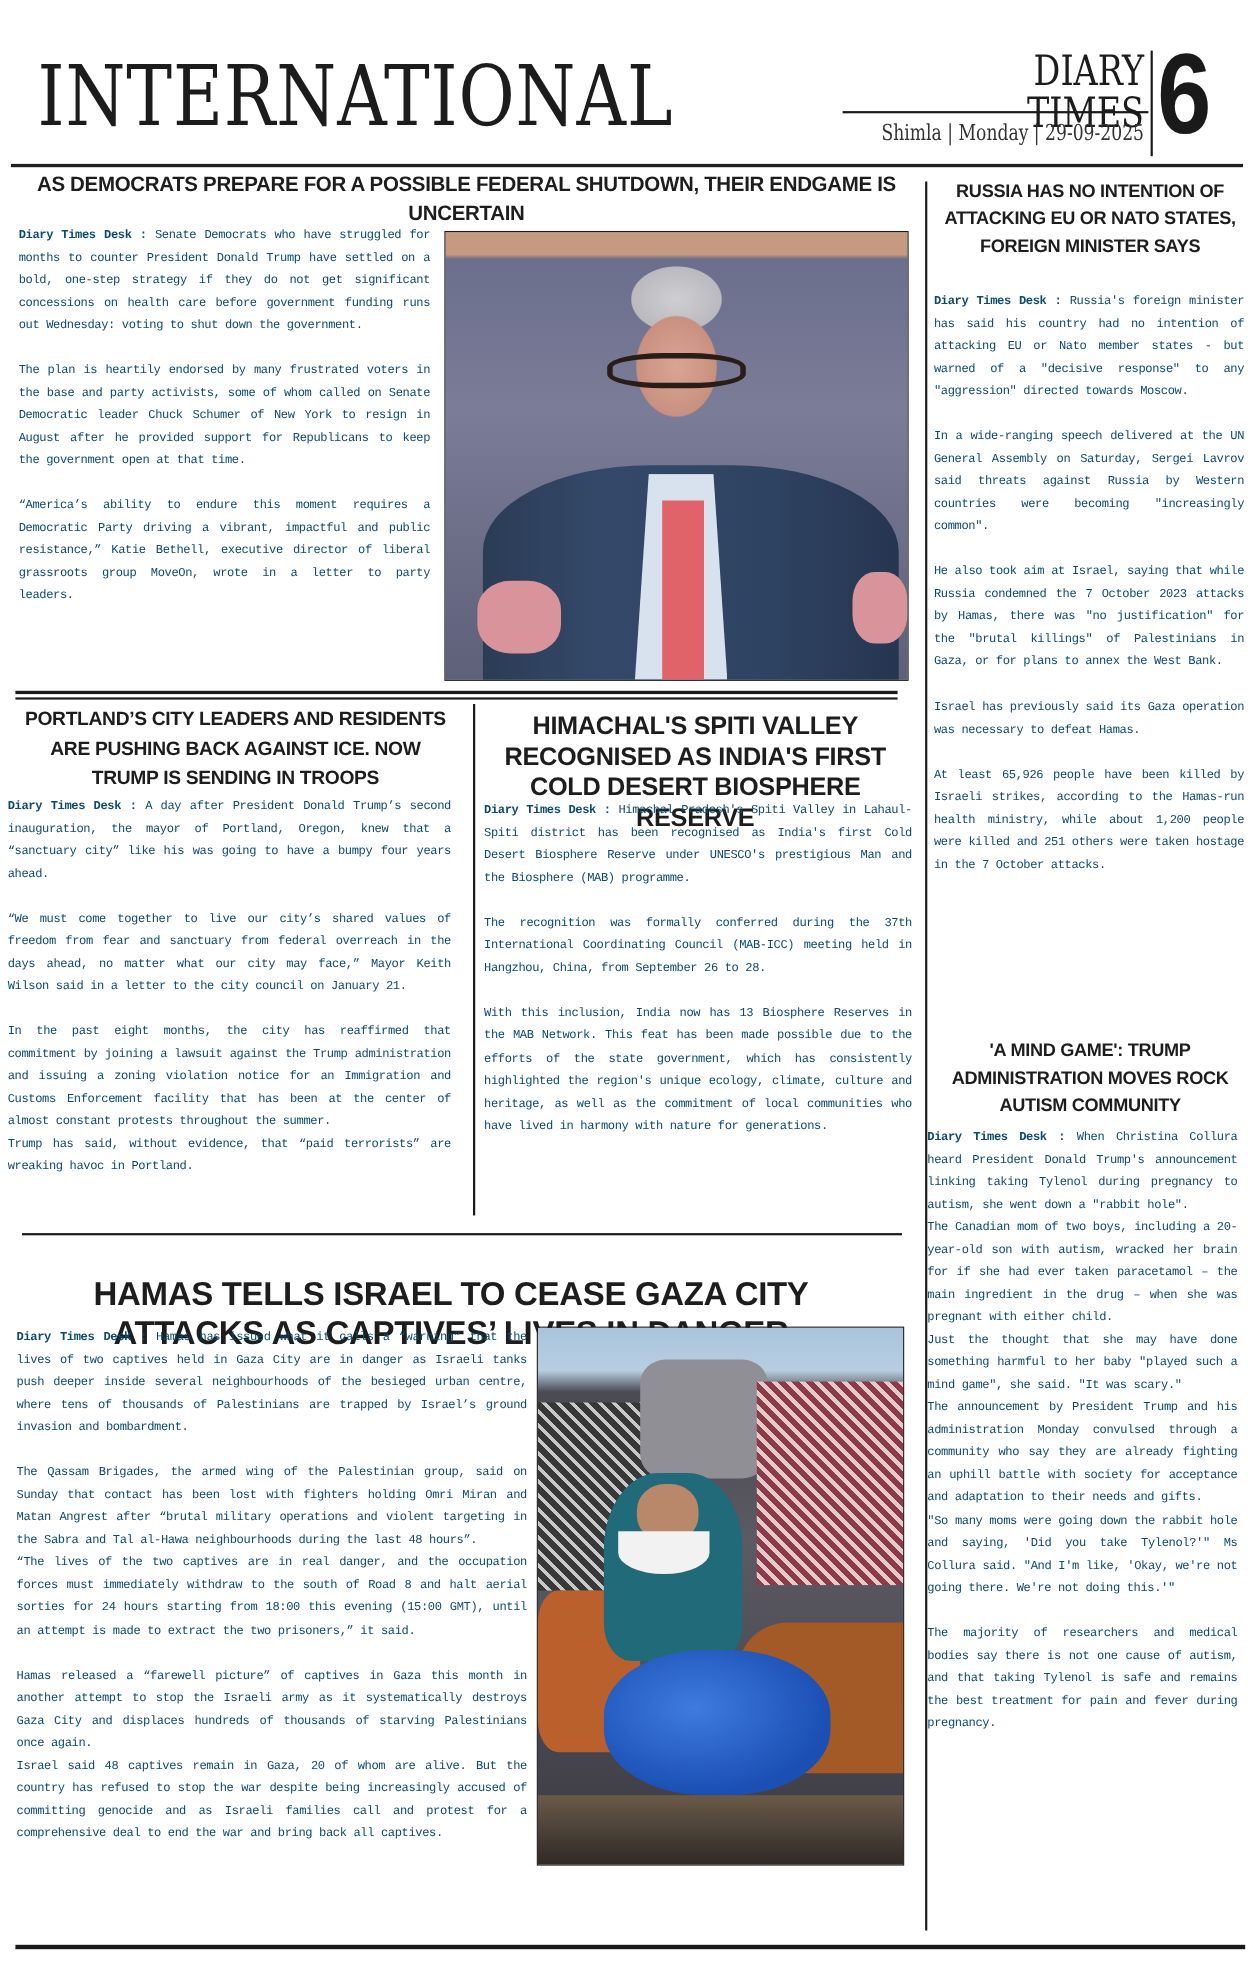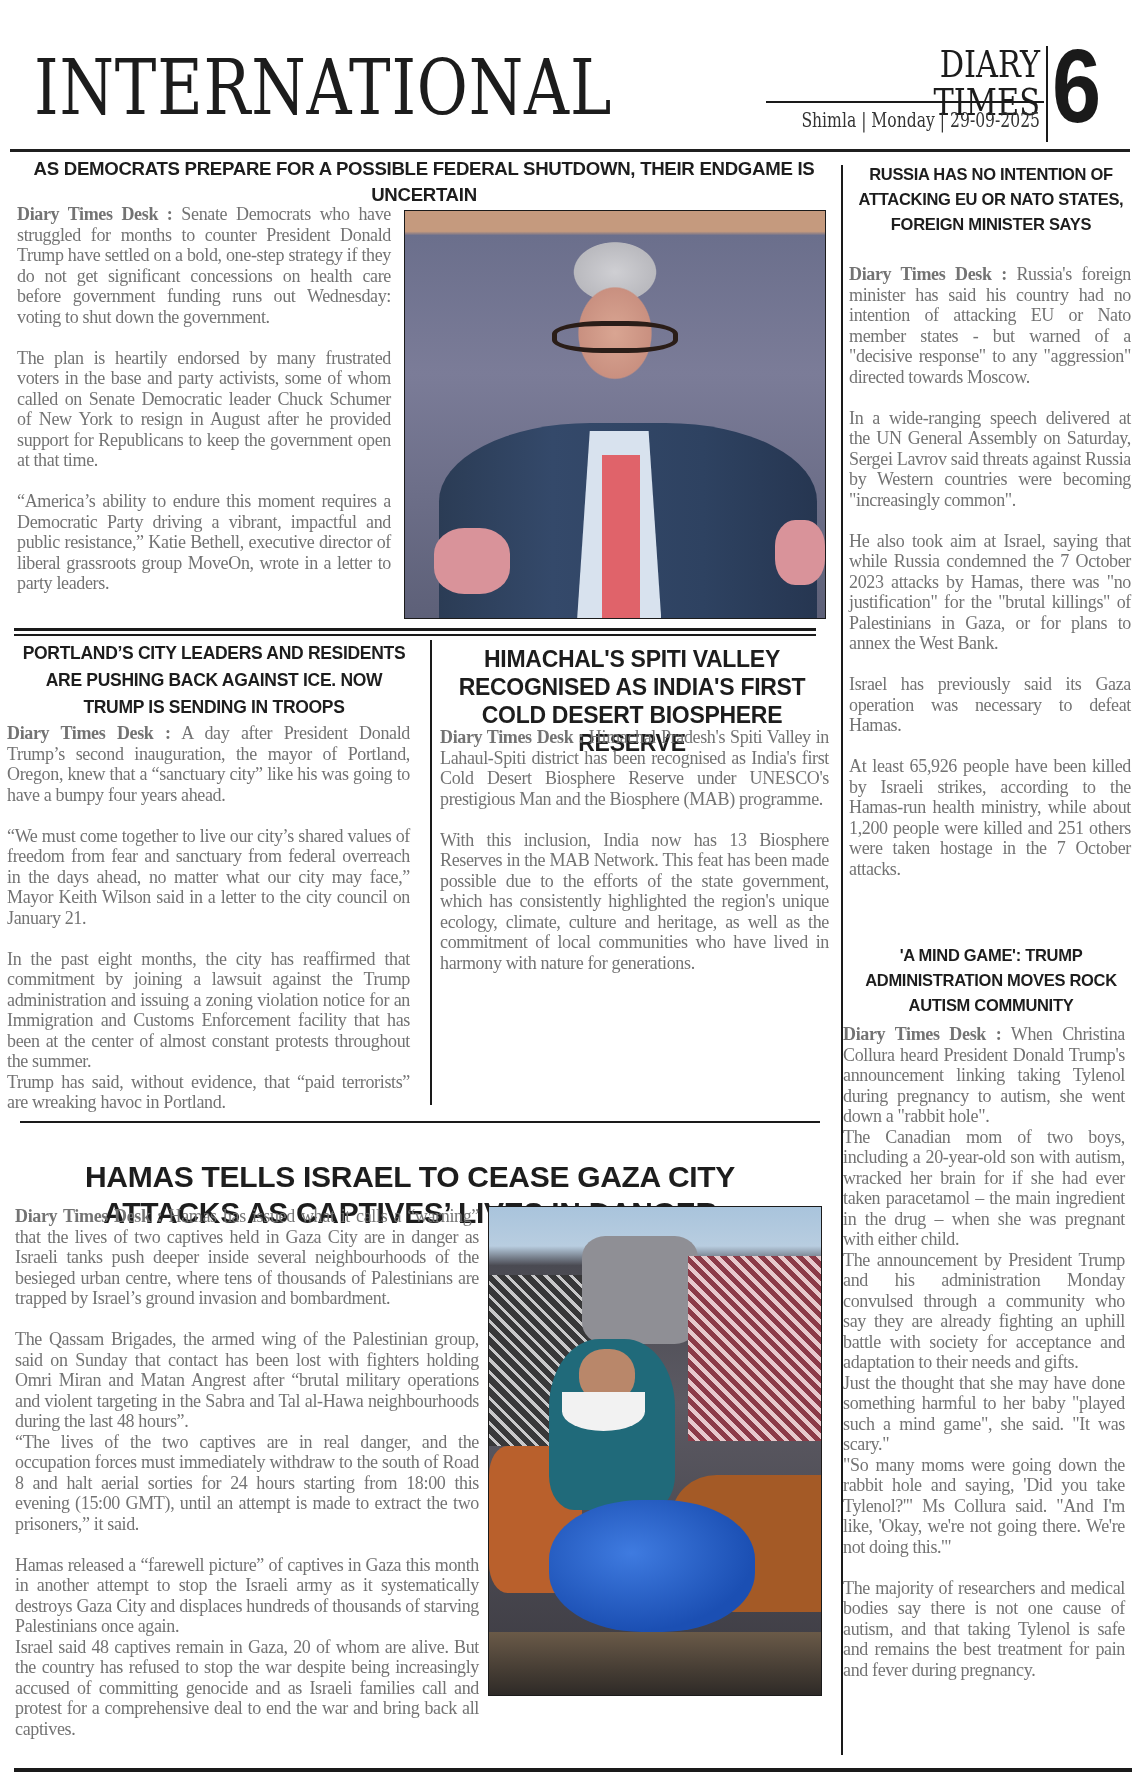--- a/index.html
+++ b/index.html
@@ -33,22 +33,22 @@
     line-height: 1; color: #1a1a1a; transform: scaleX(0.85); transform-origin: left top;
   }
   .top-rule { left: 10px; top: 149px; width: 1120px; height: 3px; background: #1f1f1f; }
 
   
   .headline {
     font-family: "Liberation Sans", sans-serif; font-weight: bold; text-align: center;
     color: #1d1d1d; text-transform: uppercase; letter-spacing: -0.3px;
   }
   .body {
-    font-family: Liberation Serif, serif; font-size: 18px; line-height: 20.5px;
-    text-align: justify; color: #737373; letter-spacing: -0.35px;
+    font-family: Liberation Mono, monospace; font-size: 11px; line-height: 20.5px;
+    text-align: justify; color: #0c4a6e; letter-spacing: -0.35px;
   }
   .body p { margin-bottom: 20.5px; }
   .body p.tight { margin-bottom: 0; }
   .desk { font-weight: bold; }
 
   .vrule { background: #1a1a1a; width: 2px; }
   .hrule { background: #1a1a1a; height: 3px; }
 
   .photo { border: 1.5px solid #1b1b1b; overflow: hidden; }
 
@@ -135,39 +135,40 @@
   <p>In a wide-ranging speech delivered at the UN General Assembly on Saturday, Sergei Lavrov said threats against Russia by Western countries were becoming "increasingly common".</p>
   <p>He also took aim at Israel, saying that while Russia condemned the 7 October 2023 attacks by Hamas, there was "no justification" for the "brutal killings" of Palestinians in Gaza, or for plans to annex the West Bank.</p>
   <p>Israel has previously said its Gaza operation was necessary to defeat Hamas.</p>
   <p class="tight">At least 65,926 people have been killed by Israeli strikes, according to the Hamas-run health ministry, while about 1,200 people were killed and 251 others were taken hostage in the 7 October attacks.</p>
 </div>
 
 <h2 class="abs headline" style="left:846px; top:943px; width:290px; font-size:16.5px; line-height:25px;">'A MIND GAME': TRUMP ADMINISTRATION MOVES ROCK AUTISM COMMUNITY</h2>
 <div class="abs body" style="left:843px; top:1024px; width:282px;">
   <p class="tight"><span class="desk">Diary Times Desk :</span><span> When Christina Collura heard President Donald Trump's announcement linking taking Tylenol during pregnancy to autism, she went down a "rabbit hole".</span></p>
   <p class="tight">The Canadian mom of two boys, including a 20-year-old son with autism, wracked her brain for if she had ever taken paracetamol – the main ingredient in the drug – when she was pregnant with either child.</p>
+  <p class="tight">Just the thought that she may have done something harmful to her baby "played such a mind game", she said. "It was scary."</p>
   <p class="tight">The announcement by President Trump and his administration Monday convulsed through a community who say they are already fighting an uphill battle with society for acceptance and adaptation to their needs and gifts.</p>
-  <p class="tight">Just the thought that she may have done something harmful to her baby "played such a mind game", she said. "It was scary."</p>
   <p>"So many moms were going down the rabbit hole and saying, 'Did you take Tylenol?'" Ms Collura said. "And I'm like, 'Okay, we're not going there. We're not doing this.'"</p>
   <p class="tight">The majority of researchers and medical bodies say there is not one cause of autism, and that taking Tylenol is safe and remains the best treatment for pain and fever during pregnancy.</p>
 </div>
 
 <h2 class="abs headline" style="left:14px; top:640px; width:400px; font-size:17.5px; line-height:27px;">PORTLAND’S CITY LEADERS AND RESIDENTS ARE PUSHING BACK AGAINST ICE. NOW TRUMP IS SENDING IN TROOPS</h2>
 <div class="abs body" style="left:7px; top:723px; width:403px;">
   <p><span class="desk">Diary Times Desk :</span><span> A day after President Donald Trump’s second inauguration, the mayor of Portland, Oregon, knew that a “sanctuary city” like his was going to have a bumpy four years ahead.</span></p>
   <p>“We must come together to live our city’s shared values of freedom from fear and sanctuary from federal overreach in the days ahead, no matter what our city may face,” Mayor Keith Wilson said in a letter to the city council on January 21.</p>
   <p class="tight">In the past eight months, the city has reaffirmed that commitment by joining a lawsuit against the Trump administration and issuing a zoning violation notice for an Immigration and Customs Enforcement facility that has been at the center of almost constant protests throughout the summer.</p>
   <p class="tight">Trump has said, without evidence, that “paid terrorists” are wreaking havoc in Portland.</p>
 </div>
 
 <div class="abs vrule" style="left:430px; top:640px; height:465px;"></div>
 
 <h2 class="abs headline" style="left:436px; top:645px; width:392px; font-size:23px; line-height:28px;">HIMACHAL'S SPITI VALLEY RECOGNISED AS INDIA'S FIRST COLD DESERT BIOSPHERE RESERVE</h2>
 <div class="abs body" style="left:440px; top:727px; width:389px;">
   <p><span class="desk">Diary Times Desk :</span><span> Himachal Pradesh's Spiti Valley in Lahaul-Spiti district has been recognised as India's first Cold Desert Biosphere Reserve under UNESCO's prestigious Man and the Biosphere (MAB) programme.</span></p>
+  <p>The recognition was formally conferred during the 37th International Coordinating Council (MAB-ICC) meeting held in Hangzhou, China, from September 26 to 28.</p>
   <p class="tight">With this inclusion, India now has 13 Biosphere Reserves in the MAB Network. This feat has been made possible due to the efforts of the state government, which has consistently highlighted the region's unique ecology, climate, culture and heritage, as well as the commitment of local communities who have lived in harmony with nature for generations.</p>
 </div>
 
 <div class="abs hrule" style="left:20px; top:1121px; width:800px; height:2px;"></div>
 
 <h2 class="abs headline" style="left:40px; top:1159px; width:740px; font-size:30px; line-height:36px;">HAMAS TELLS ISRAEL TO CEASE GAZA CITY ATTACKS AS CAPTIVES’ LIVES IN DANGER</h2>
 <div class="abs body" style="left:15px; top:1206px; width:464px;">
   <p><span class="desk">Diary Times Desk :</span><span> Hamas has issued what it calls a “warning” that the lives of two captives held in Gaza City are in danger as Israeli tanks push deeper inside several neighbourhoods of the besieged urban centre, where tens of thousands of Palestinians are trapped by Israel’s ground invasion and bombardment.</span></p>
   <p class="tight">The Qassam Brigades, the armed wing of the Palestinian group, said on Sunday that contact has been lost with fighters holding Omri Miran and Matan Angrest after “brutal military operations and violent targeting in the Sabra and Tal al-Hawa neighbourhoods during the last 48 hours”.</p>
   <p>“The lives of the two captives are in real danger, and the occupation forces must immediately withdraw to the south of Road 8 and halt aerial sorties for 24 hours starting from 18:00 this evening (15:00 GMT), until an attempt is made to extract the two prisoners,” it said.</p>

